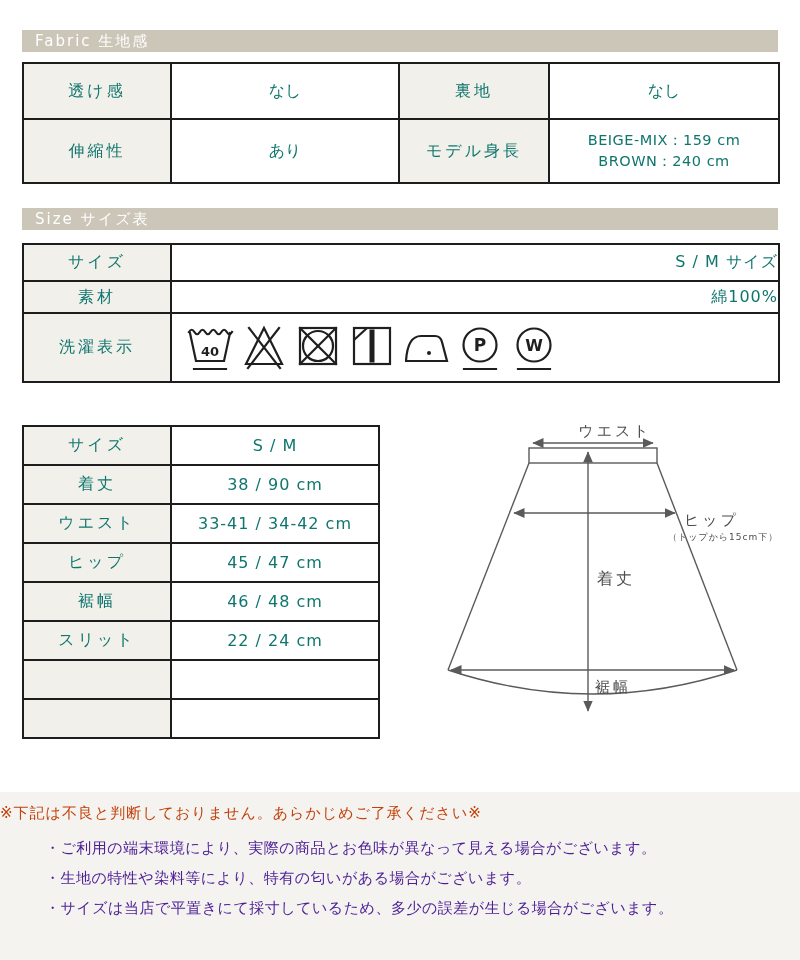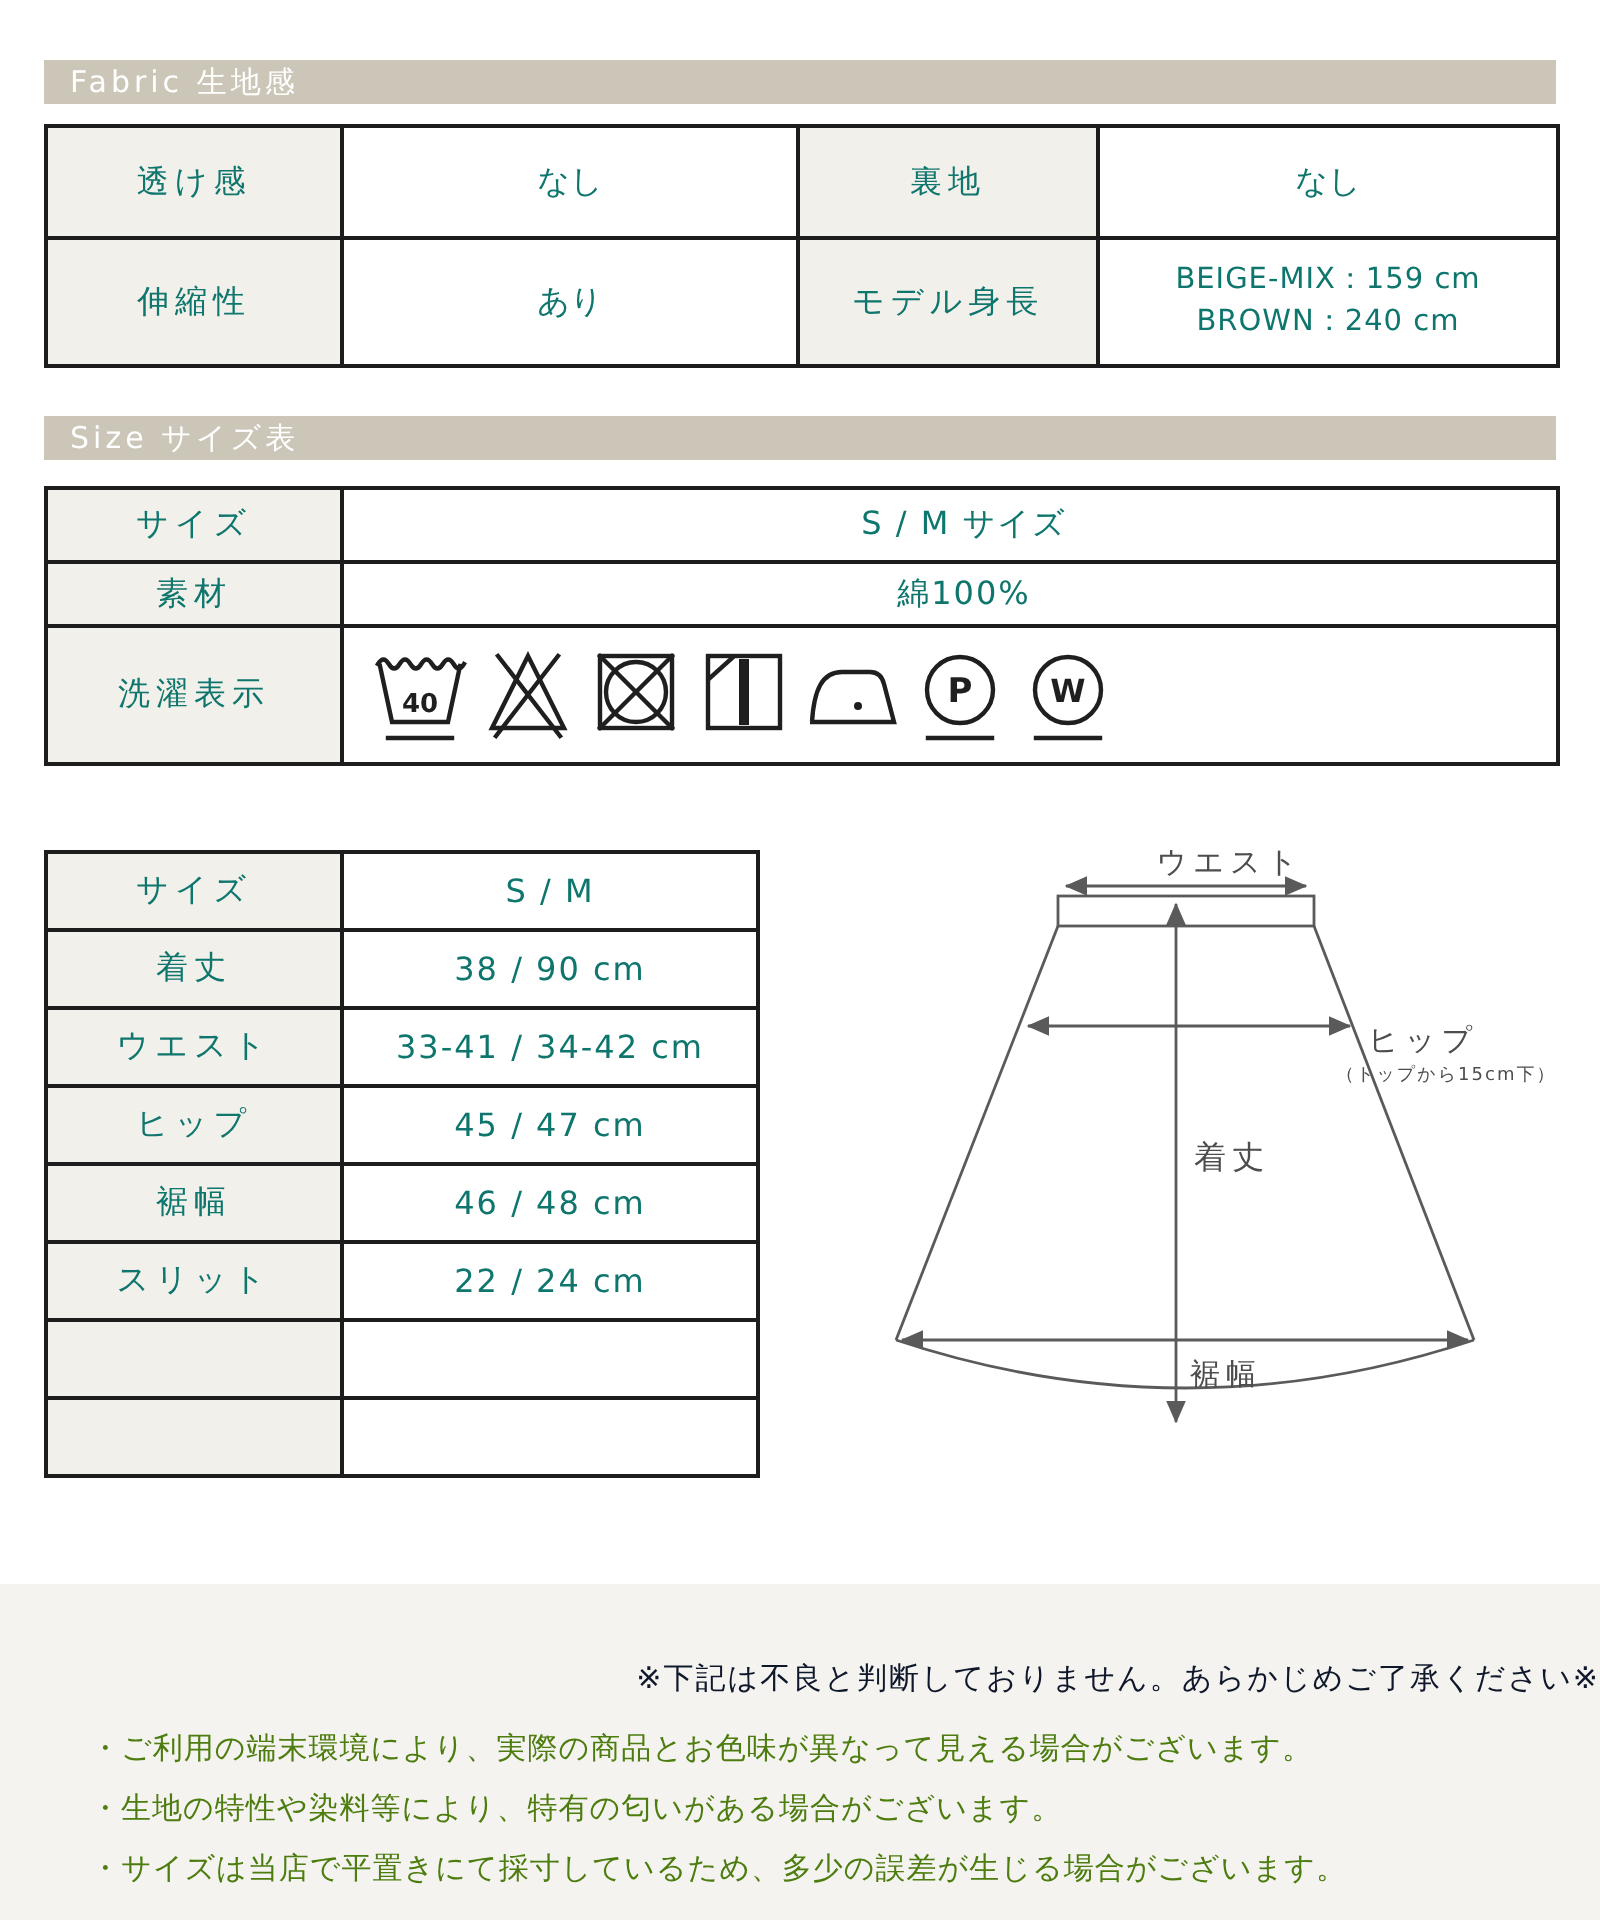--- a/index.html
+++ b/index.html
@@ -19,40 +19,40 @@
      text-align:center;vertical-align:middle;box-sizing:border-box;padding:0;}
   td.lbl{background:#f2f0ea;letter-spacing:3px;}
   td.val{background:#ffffff;}
 
   #fabric-table{position:absolute;left:22px;top:62px;width:756px;}
   #fabric-table tr:nth-child(1) td{height:56px;}
   #fabric-table tr:nth-child(2) td{height:64px;}
   .two-line{font-size:14.5px;line-height:1.45;letter-spacing:0.5px;display:block;}
 
   #size-table{position:absolute;left:22px;top:243px;width:756px;}
-  #size-table td.val{text-align:center;padding-left:14px;letter-spacing:1px;}
+  #size-table td.val{text-align:right;padding-left:14px;letter-spacing:1px;}
   #size-table tr:nth-child(1) td{height:37px;}
   #size-table tr:nth-child(2) td{height:32px;}
   #size-table tr:nth-child(3) td{height:69px;}
   .care-row{display:flex;align-items:center;gap:6px;}
   .care-row svg{display:block;}
 
   #measure-table{position:absolute;left:22px;top:425px;width:356px;}
   #measure-table td{height:39px;}
   #measure-table td.val{letter-spacing:1px;}
 
   #diagram{position:absolute;left:420px;top:418px;width:372px;height:336px;}
   #diagram svg{display:block;}
   .dg-line{stroke:#5a5a5a;stroke-width:1.4;fill:none;}
   .dg-text{fill:#4d4d4d;font-size:15px;letter-spacing:3px;}
   .dg-note{fill:#4d4d4d;font-size:9px;letter-spacing:1px;}
 
   #notice{position:absolute;left:0;top:792px;width:800px;height:168px;background:#f4f3f0;}
-  #notice-title{margin-top:38px;text-align:right;font-size:15px;color:#0f172a;letter-spacing:1px;}
-  #notice-list{margin:16px 0 0 45px;font-size:15px;color:#4d7c0f;letter-spacing:0.5px;}
+  #notice-title{margin-top:12px;text-align:left;font-size:15px;color:#c2410c;letter-spacing:1px;}
+  #notice-list{margin:16px 0 0 45px;font-size:15px;color:#4c1d95;letter-spacing:0.5px;}
   #notice-list div{margin-bottom:11px;}
 
   .care-ic{stroke:#1f1f1f;stroke-width:2.2;fill:none;stroke-linecap:square;}
   .care-glyph{fill:#1f1f1f;font-size:13px;font-weight:bold;letter-spacing:0;}
 </style>
 </head>
 <body>
 
 <div class="page">
 

